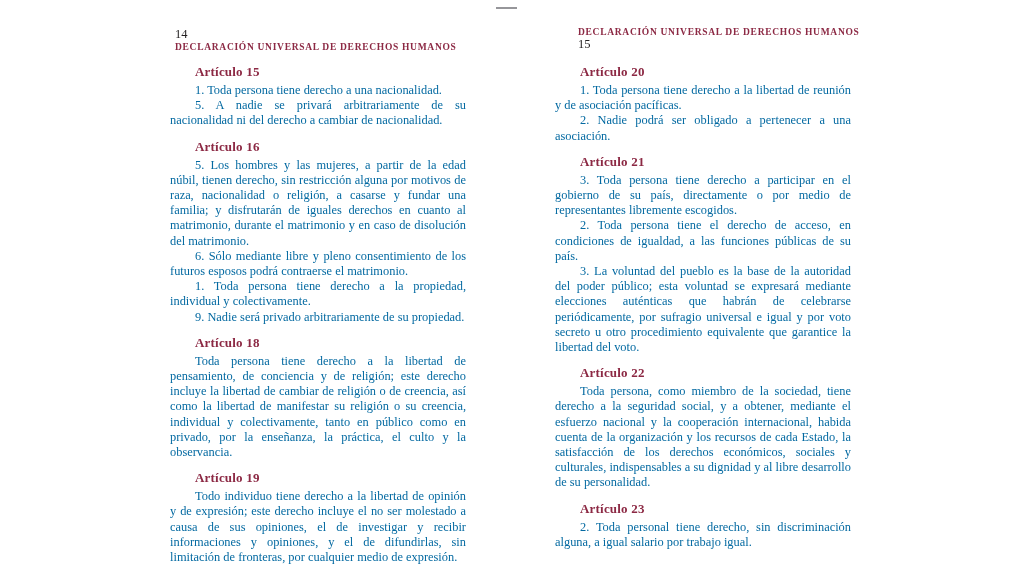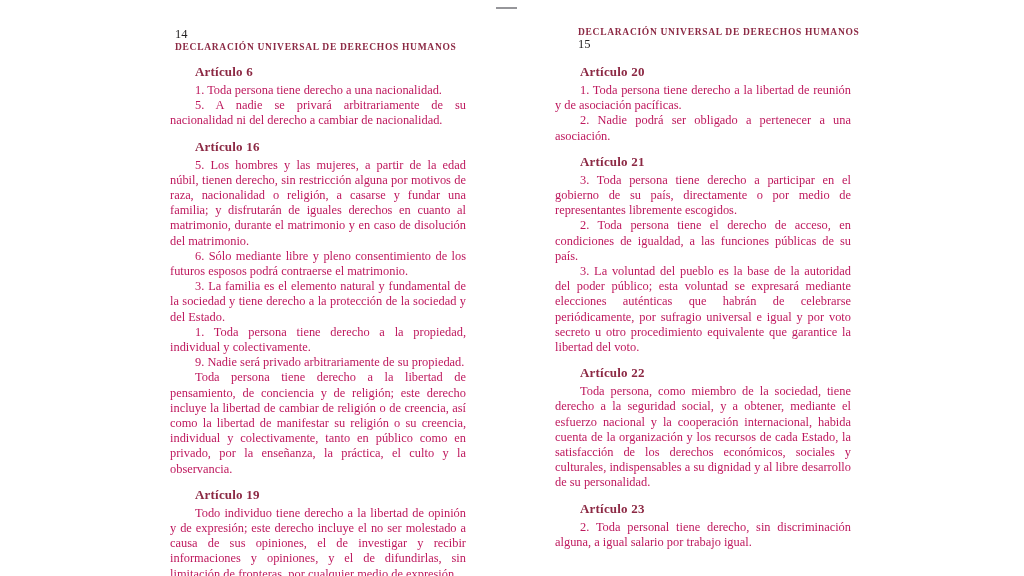--- a/index.html
+++ b/index.html
@@ -55,56 +55,56 @@
     text-indent: 25px;
     letter-spacing: 0.2px;
   }
   .article:first-child .article-title { margin-top: 12px; }
   .para {
     margin: 0;
     font-size: 12.4px;
     line-height: 15.2px;
     text-align: justify;
     text-indent: 25px;
-    color: #be185d;
+    color: #0369a1;
   }
 </style>
 </head>
 <body>
 
 <div class="top-mark"></div>
 
 <div class="spread">
 
   <div class="page page-left">
     <div class="page-header">
       <span class="page-num">14</span>
       <span class="running-title">DECLARACIÓN UNIVERSAL DE DERECHOS HUMANOS</span>
     </div>
     <div class="page-body">
 
       <section class="article">
-        <h3 class="article-title">Artículo 6</h3>
+        <h3 class="article-title">Artículo 15</h3>
         <p class="para">1. Toda persona tiene derecho a una nacionalidad.</p>
         <p class="para">5. A nadie se privará arbitrariamente de su nacionalidad ni del derecho a cambiar de nacionalidad.</p>
       </section>
 
       <section class="article">
         <h3 class="article-title">Artículo 16</h3>
         <p class="para">5. Los hombres y las mujeres, a partir de la edad núbil, tienen derecho, sin restricción alguna por motivos de raza, nacionalidad o religión, a casarse y fundar una familia; y disfrutarán de iguales derechos en cuanto al matrimonio, durante el matrimonio y en caso de disolución del matrimonio.</p>
         <p class="para">6. Sólo mediante libre y pleno consentimiento de los futuros esposos podrá contraerse el matrimonio.</p>
-        <p class="para">3. La familia es el elemento natural y fundamental de la sociedad y tiene derecho a la protección de la sociedad y del Estado.</p>
       </section>
 
       <section class="article">
         <p class="para">1. Toda persona tiene derecho a la propiedad, individual y colectivamente.</p>
         <p class="para">9. Nadie será privado arbitrariamente de su propiedad.</p>
       </section>
 
       <section class="article">
+        <h3 class="article-title">Artículo 18</h3>
         <p class="para">Toda persona tiene derecho a la libertad de pensamiento, de conciencia y de religión; este derecho incluye la libertad de cambiar de religión o de creencia, así como la libertad de manifestar su religión o su creencia, individual y colectivamente, tanto en público como en privado, por la enseñanza, la práctica, el culto y la observancia.</p>
       </section>
 
       <section class="article">
         <h3 class="article-title">Artículo 19</h3>
         <p class="para">Todo individuo tiene derecho a la libertad de opinión y de expresión; este derecho incluye el no ser molestado a causa de sus opiniones, el de investigar y recibir informaciones y opiniones, y el de difundirlas, sin limitación de fronteras, por cualquier medio de expresión.</p>
       </section>
 
     </div>
   </div>

